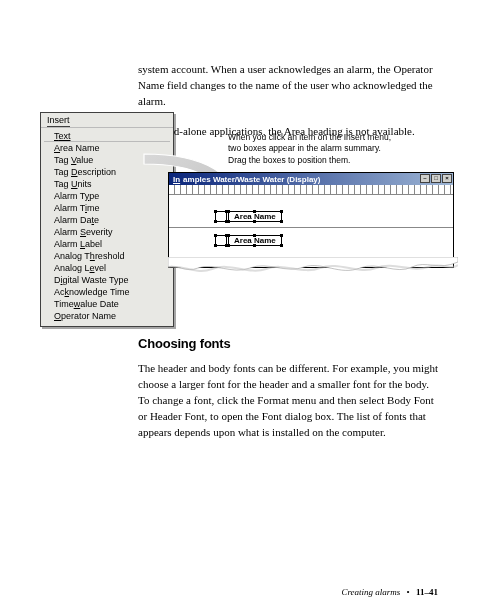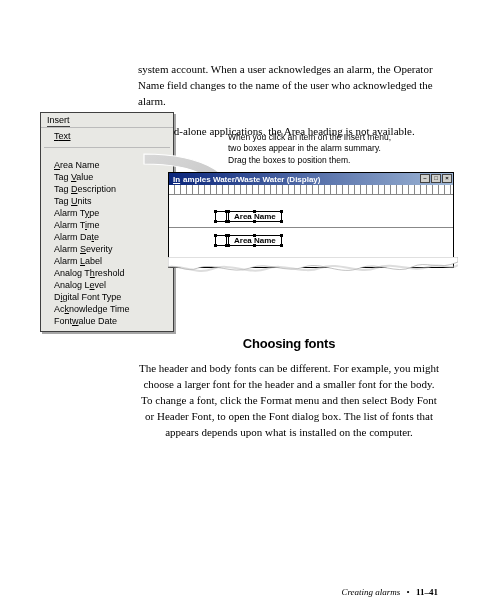--- a/index.html
+++ b/index.html
@@ -184,21 +184,20 @@
     .torn svg { width: 100%; height: 100%; }
     .section-h {
       font-family: Arial, Helvetica, sans-serif;
       font-weight: 700;
       font-size: 13px;
       letter-spacing: -0.2px;
       margin: 0 0 10px 0;
     }
     .after-figure {
       margin-top: 196px;
-      text-align: center;
     }
     .footer {
       position: absolute;
       bottom: 12px;
       right: 62px;
       font-size: 9px;
       font-family: Georgia, serif;
     }
     .footer .chapter-name {
       font-style: italic;
@@ -217,35 +216,36 @@
   <p class="body-text">system account. When a user acknowledges an alarm, the Operator Name field changes to the name of the user who acknowledged the alarm.</p>
   <p class="body-text">For stand-alone applications, the Area heading is not available.</p>
 
   <div class="callout">When you click an item on the Insert menu, two boxes appear in the alarm summary. Drag the boxes to position them.</div>
 
   <div class="figure-area">
 
     <div class="insert-menu">
       <div class="menu-title"><span>Insert</span></div>
       <div class="menu-items">
-        <div style="border-bottom:1px solid #bbb; margin-bottom:11px; padding-bottom:6px;text-decoration:underline;"><span></span><span class="u">T</span><span>ext</span></div>
+        <div style="border-bottom:1px solid #bbb; margin-bottom:0; padding-bottom:0;text-decoration:underline;"><span></span><span class="u">T</span><span>ext</span></div>
         <div><span></span><span class="u">A</span><span>rea Name</span></div>
         <div><span>Tag </span><span class="u">V</span><span>alue</span></div>
         <div><span>Tag </span><span class="u">D</span><span>escription</span></div>
         <div><span>Tag </span><span class="u">U</span><span>nits</span></div>
         <div><span>Alarm T</span><span class="u">y</span><span>pe</span></div>
         <div><span>Alarm T</span><span class="u">i</span><span>me</span></div>
         <div><span>Alarm Da</span><span class="u">t</span><span>e</span></div>
         <div><span>Alarm </span><span class="u">S</span><span>everity</span></div>
         <div><span>Alarm </span><span class="u">L</span><span>abel</span></div>
         <div><span>Analog T</span><span class="u">h</span><span>reshold</span></div>
         <div><span>Analog L</span><span class="u">e</span><span>vel</span></div>
-        <div><span>D</span><span class="u">i</span><span>gital Font Type</span></div>
+        <div><span>D</span><span class="u">i</span><span>gital Waste Type</span></div>
         <div><span>Ac</span><span class="u">k</span><span>nowledge Time</span></div>
-        <div><span>Font</span><span class="u">w</span><span>alue Date</span></div>
+        <div><span>Time</span><span class="u">w</span><span>alue Date</span></div>
+        <div><span></span><span class="u">O</span><span>perator Name</span></div>
       </div>
     </div>
 
     <svg class="arrow-svg" viewBox="0 0 130 100">
       <defs>
         <linearGradient id="ag" x1="0" y1="0" x2="1" y2="1">
           <stop offset="0" stop-color="#d8d8d8"></stop>
           <stop offset="1" stop-color="#bcbcbc"></stop>
         </linearGradient>
       </defs>

